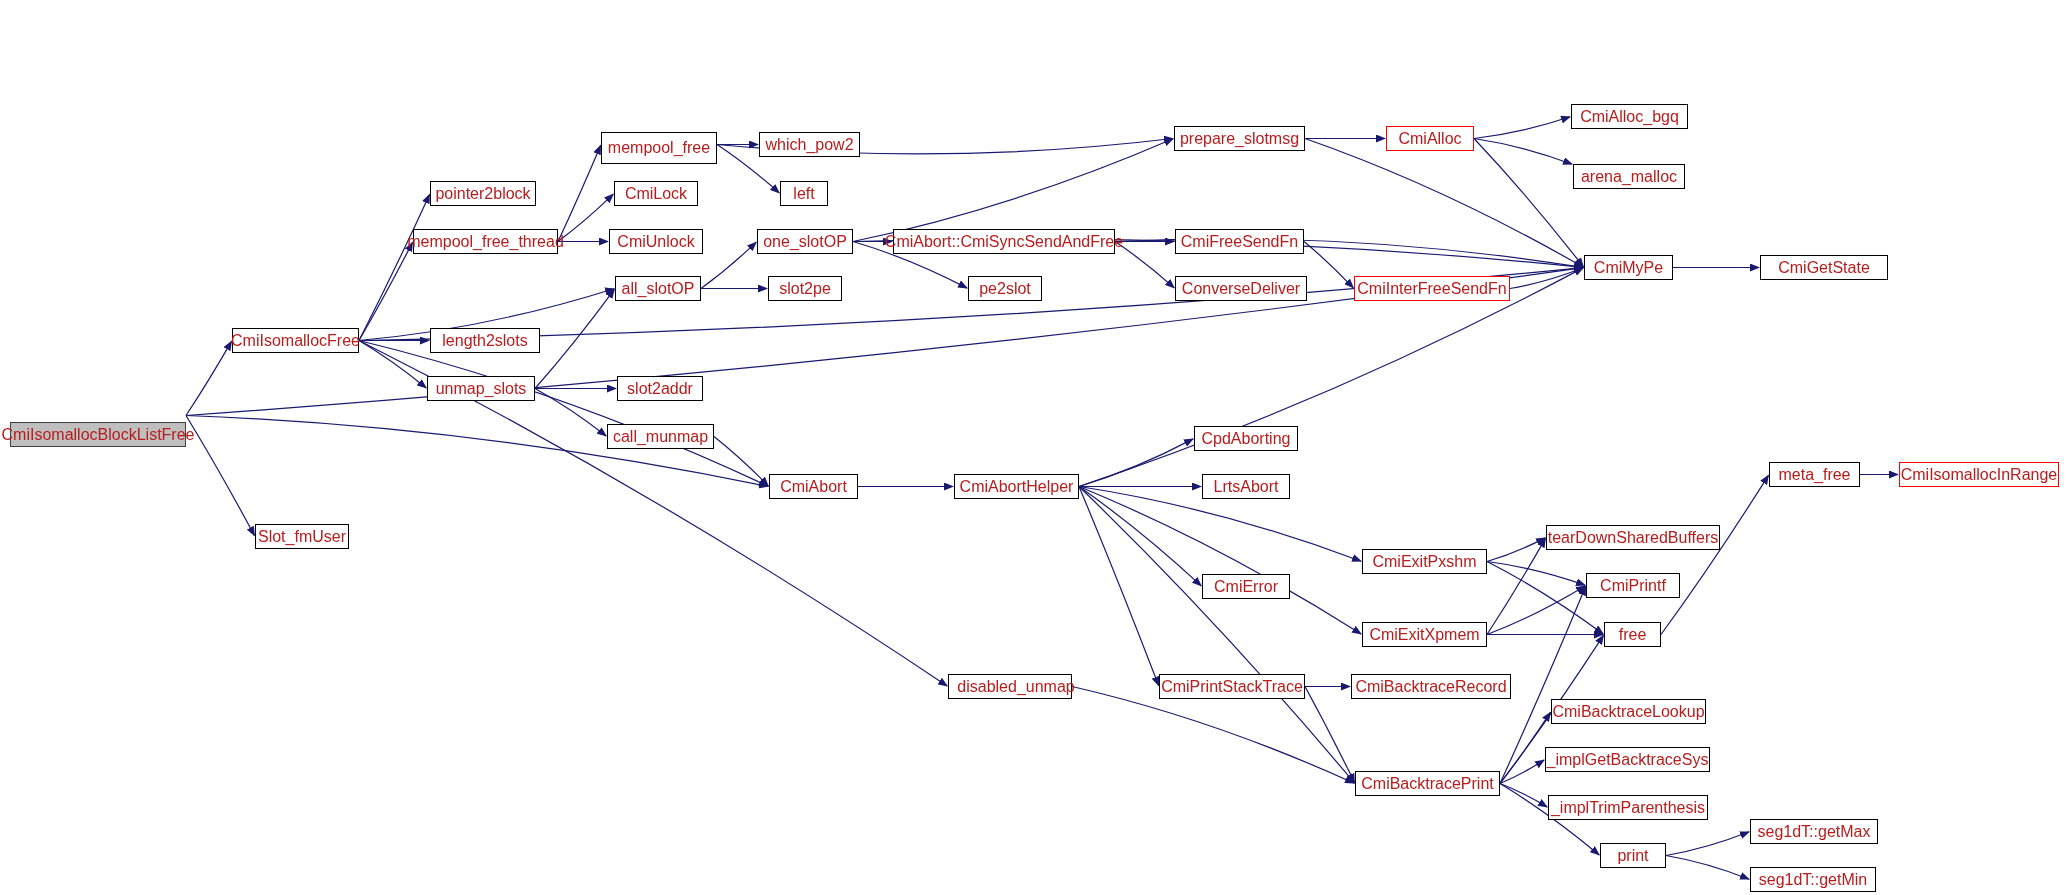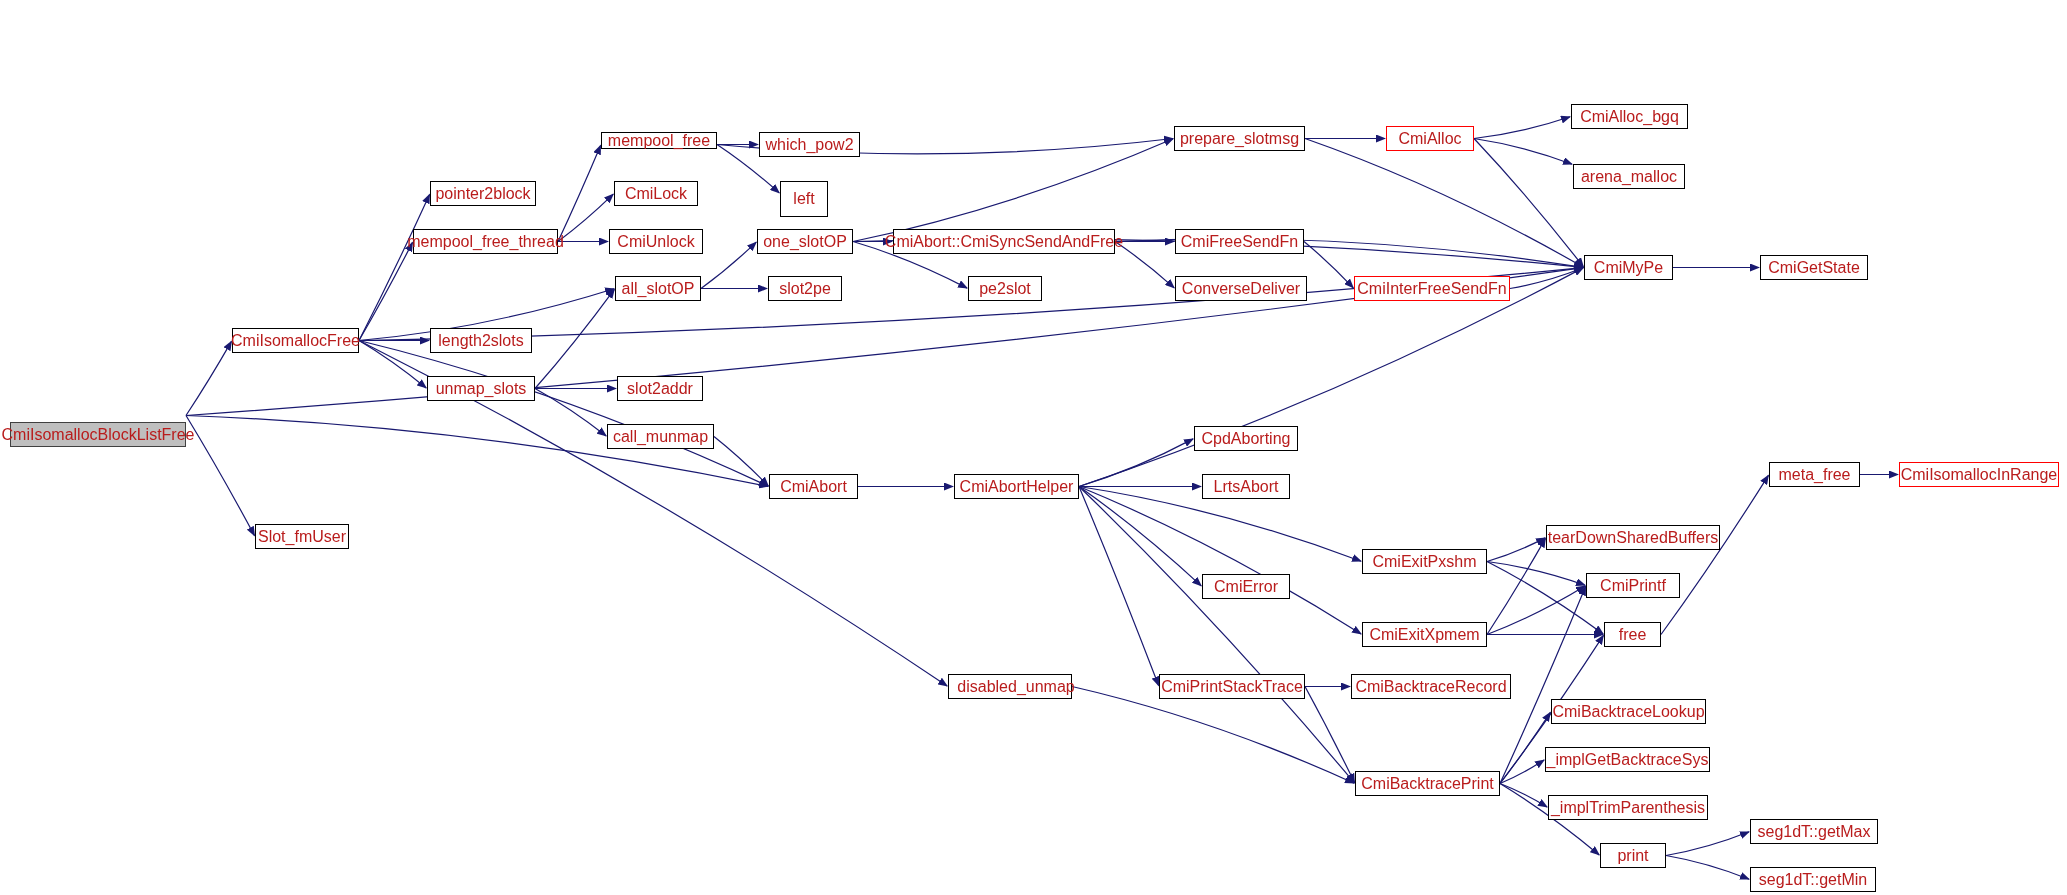--- a/index.html
+++ b/index.html
@@ -90,42 +90,42 @@
       <path d="M1666,855.5 Q1707.5192380261797,862.6586394360513 1749.038476052359,879.2252788721026" fill="none" stroke="#191970" stroke-width="1.2" marker-end="url(#ah)"></path>
       <path d="M1661,634.5 Q1714.7202635724993,560.9624243370379 1768.440527144999,475.32884867407563" fill="none" stroke="#191970" stroke-width="1.2" marker-end="url(#ah)"></path>
       <path d="M1860,474.5 Q1879,474.5 1898,474.5" fill="none" stroke="#191970" stroke-width="1.2" marker-end="url(#ah)"></path>
     </svg>
 <div class="node root" style="left: 10px; top: 403px; width: 176px; height: 25px; margin-top: 19px;">CmiIsomallocBlockListFree</div>
     <div class="node" style="left: 232px; top: 328px; width: 127px; height: 25px;">CmiIsomallocFree</div>
     <div class="node" style="left: 255px; top: 524px; width: 94px; height: 25px;">Slot_fmUser</div>
     <div class="node" style="left: 430px; top: 181px; width: 106px; height: 25px;">pointer2block</div>
     <div class="node" style="left: 413px; top: 229px; width: 145px; height: 25px;">mempool_free_thread</div>
     <div class="node" style="left: 615px; top: 276px; width: 86px; height: 25px;">all_slotOP</div>
-    <div class="node" style="left: 430px; top: 328px; width: 102px; height: 25px;">length2slots</div>
+    <div class="node" style="left: 430px; top: 328px; width: 110px; height: 25px;">length2slots</div>
     <div class="node" style="left: 427px; top: 376px; width: 108px; height: 25px;">unmap_slots</div>
     <div class="node" style="left: 607px; top: 424px; width: 107px; height: 25px;">call_munmap</div>
-    <div class="node" style="left: 601px; top: 132px; width: 116px; height: 17px;">mempool_free</div>
+    <div class="node" style="left: 601px; top: 132px; width: 116px; height: 32px;">mempool_free</div>
     <div class="node" style="left: 614px; top: 181px; width: 84px; height: 25px;">CmiLock</div>
     <div class="node" style="left: 609px; top: 229px; width: 94px; height: 25px;">CmiUnlock</div>
     <div class="node" style="left: 759px; top: 132px; width: 101px; height: 25px;">which_pow2</div>
-    <div class="node" style="left: 780px; top: 181px; width: 48px; height: 36px;">left</div>
+    <div class="node" style="left: 780px; top: 181px; width: 48px; height: 25px;">left</div>
     <div class="node" style="left: 757px; top: 229px; width: 96px; height: 25px;">one_slotOP</div>
     <div class="node" style="left: 768px; top: 276px; width: 74px; height: 25px;">slot2pe</div>
     <div class="node" style="left: 617px; top: 376px; width: 86px; height: 25px;">slot2addr</div>
     <div class="node" style="left: 893px; top: 229px; width: 222px; height: 25px;">CmiAbort::CmiSyncSendAndFree</div>
     <div class="node" style="left: 968px; top: 276px; width: 74px; height: 25px;">pe2slot</div>
     <div class="node" style="left: 1174px; top: 126px; width: 131px; height: 25px;">prepare_slotmsg</div>
     <div class="node" style="left: 1175px; top: 229px; width: 129px; height: 25px;">CmiFreeSendFn</div>
     <div class="node" style="left: 1175px; top: 276px; width: 132px; height: 25px;">ConverseDeliver</div>
     <div class="node red" style="left: 1386px; top: 126px; width: 88px; height: 25px;">CmiAlloc</div>
     <div class="node red" style="left: 1354px; top: 276px; width: 156px; height: 25px;">CmiInterFreeSendFn</div>
     <div class="node" style="left: 1571px; top: 104px; width: 117px; height: 25px;">CmiAlloc_bgq</div>
     <div class="node" style="left: 1573px; top: 152px; width: 112px; height: 25px; margin-top: 12px;">arena_malloc</div>
     <div class="node" style="left: 1584px; top: 255px; width: 89px; height: 25px;">CmiMyPe</div>
-    <div class="node" style="left: 1760px; top: 255px; width: 108px; height: 25px;">CmiGetState</div>
+    <div class="node" style="left: 1760px; top: 255px; width: 128px; height: 25px;">CmiGetState</div>
     <div class="node" style="left: 769px; top: 474px; width: 89px; height: 25px;">CmiAbort</div>
     <div class="node" style="left: 954px; top: 474px; width: 125px; height: 25px;">CmiAbortHelper</div>
     <div class="node" style="left: 1194px; top: 426px; width: 104px; height: 25px;">CpdAborting</div>
     <div class="node" style="left: 1202px; top: 474px; width: 88px; height: 25px;">LrtsAbort</div>
     <div class="node" style="left: 1202px; top: 574px; width: 88px; height: 25px;">CmiError</div>
     <div class="node" style="left: 1362px; top: 549px; width: 125px; height: 25px;">CmiExitPxshm</div>
     <div class="node" style="left: 1362px; top: 622px; width: 125px; height: 25px;">CmiExitXpmem</div>
     <div class="node" style="left: 1546px; top: 525px; width: 174px; height: 25px;">tearDownSharedBuffers</div>
     <div class="node" style="left: 1586px; top: 573px; width: 94px; height: 25px;">CmiPrintf</div>
     <div class="node" style="left: 1604px; top: 622px; width: 57px; height: 25px;">free</div>

